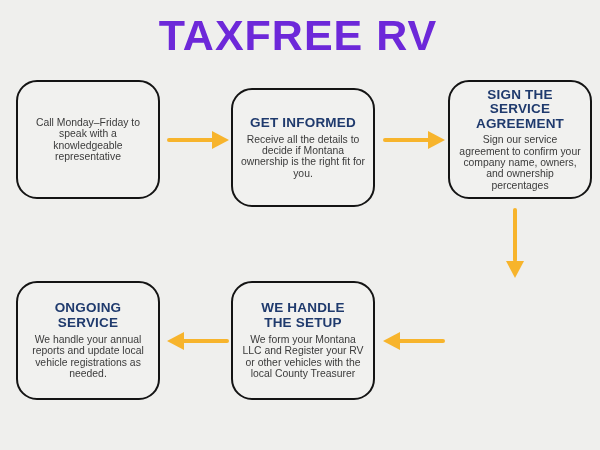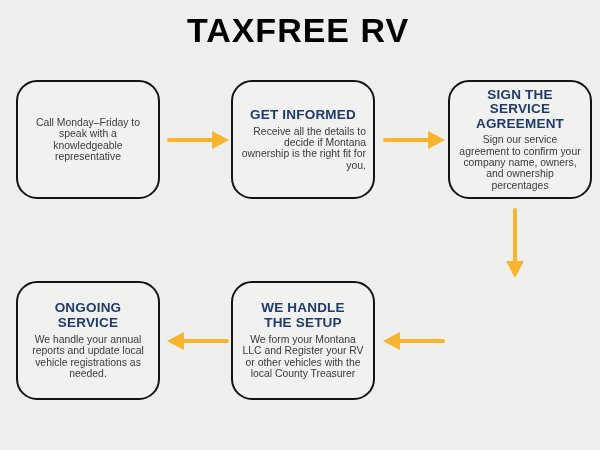--- a/index.html
+++ b/index.html
@@ -6,39 +6,39 @@
   html,body { width:600px; height:450px; }
   body {
     background:#efefed;
     font-family:"Liberation Sans","DejaVu Sans",sans-serif;
     position:relative;
     overflow:hidden;
   }
   .canvas { position:absolute; left:0; top:0; width:600px; height:450px; }
   .title {
     position:absolute; top:11px; left:0; width:596px;
-    text-align:center; font-size:34px; font-weight:800;
-    color:#000000; letter-spacing:1px;
+    text-align:center; font-size:43px; font-weight:800;
+    color:#6d28d9; letter-spacing:1px;
   }
   .box {
     position:absolute; width:144px; height:119px;
     border:2.5px solid #141414; border-radius:21px;
     background:#f1f1ef;
     display:flex; flex-direction:column; align-items:center; justify-content:center;
     text-align:center; padding:3px 7px;
   }
   .box h2 {
     font-size:13.5px; font-weight:800; color:#1f3a6d;
     line-height:1.1; margin-bottom:3px; letter-spacing:0.2px;
   }
   .box p {
     font-size:10.4px; color:#3b3b3b; line-height:1.1;
   }
   .pos-1 { left:16px;  top:80px;  }
-  .pos-2 { left:231px; top:80px;text-align:right;  }
+  .pos-2 { left:231px; top:88px;  }
   .pos-3 { left:448px; top:80px;  }
   .pos-4 { left:448px; top:281px; }
   .pos-5 { left:231px; top:281px; }
   .pos-6 { left:16px;  top:281px; }
   .pos-3 h2, .pos-4 h2 { margin-bottom:2px; }
   .pos-5 h2 { max-width:92px; }
 
   .harrow { position:absolute; width:62px; height:18px; }
   .harrow .stem {
     position:absolute; top:6.75px; height:4.5px;

